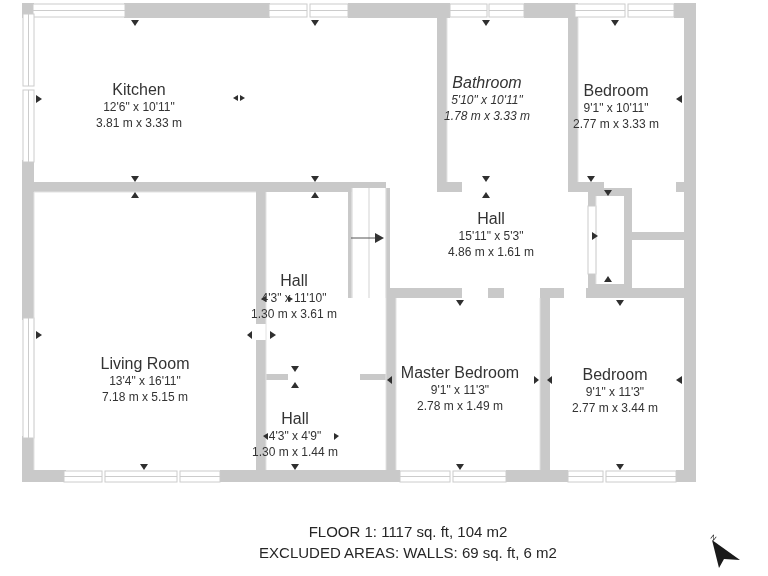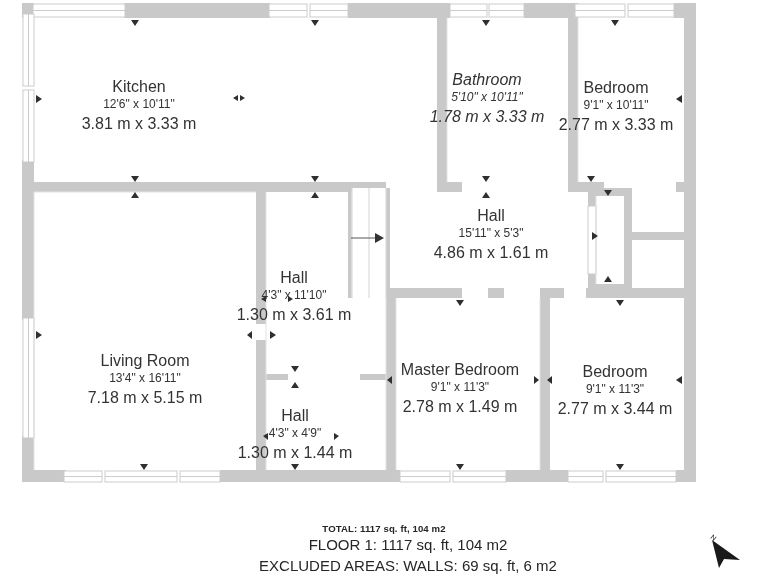--- a/index.html
+++ b/index.html
@@ -32,21 +32,21 @@
   }
   .room-label .rl-name {
     font-size: 16px;
     display: block;
   }
   .room-label .rl-imp {
     font-size: 12px;
     display: block;
   }
   .room-label .rl-met {
-    font-size: 16px;
+    font-size: 12px;
     display: block;
   }
   .footer {
     position: absolute;
     left: 0;
     width: 768px;
     text-align: center;
     color: #262626;
   }
   .footer .f-total {
@@ -327,18 +327,17 @@
     <span class="rl-met">2.78 m x 1.49 m</span>
   </div>
 
   <div class="room-label" style="left:615px;top:390px;">
     <span class="rl-name">Bedroom</span>
     <span class="rl-imp">9'1" x 11'3"</span>
     <span class="rl-met">2.77 m x 3.44 m</span>
   </div>
 
   <div class="footer" style="top:522px;">
-    <span class="f-total">TOTAL: 1117 sq. ft, 104 m2</span>
     <span class="f-line">FLOOR 1: 1117 sq. ft, 104 m2</span>
     <span class="f-line">EXCLUDED AREAS: WALLS: 69 sq. ft, 6 m2</span>
   </div>
 
 </div>
 
 </body></html>

